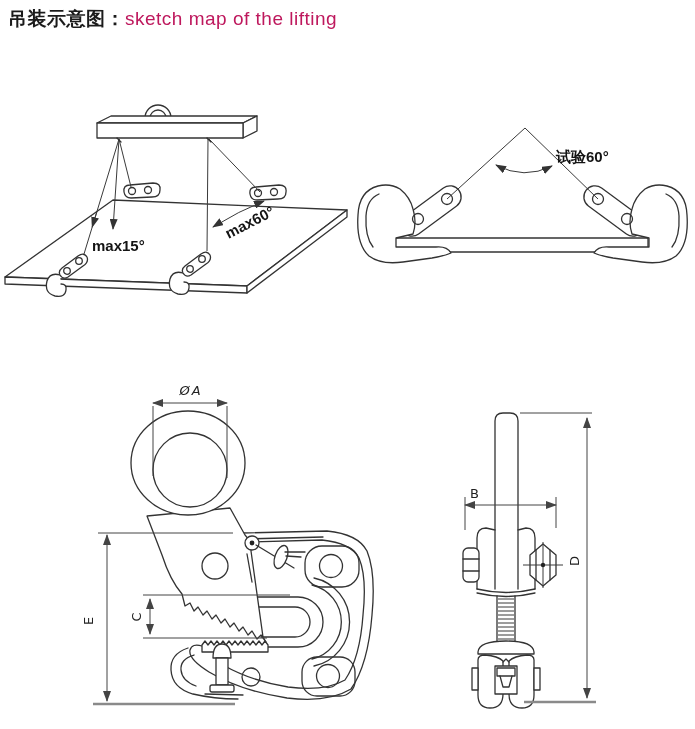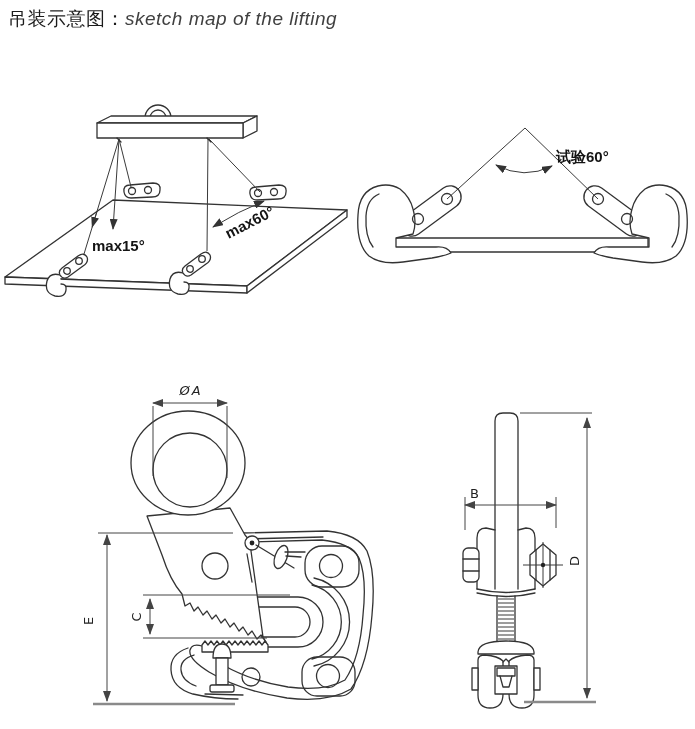--- a/index.html
+++ b/index.html
@@ -5,22 +5,22 @@
   html,body{margin:0;padding:0;}
   body{
     width:695px;height:729px;position:relative;overflow:hidden;
     background:#ffffff;
     font-family:"Liberation Sans", sans-serif;
   }
   .title{
     position:absolute;left:8px;top:6px;white-space:nowrap;
     color:#1b1b1b;font-size:19px;letter-spacing:.5px;
   }
-  .title .zh{font-weight:400;}
-  .title .en{font-weight:500;color:#404040;font-style:italic;}
+  .title .zh{font-weight:700;}
+  .title .en{font-weight:500;color:#be185d;}
   svg{position:absolute;overflow:visible;}
   #svg-lift{left:0;top:80px;}
   #svg-test{left:350px;top:95px;}
   #svg-front{left:55px;top:358px;}
   #svg-side{left:440px;top:398px;}
   .ln{stroke:#333;stroke-width:1.3;fill:none;stroke-linejoin:round;stroke-linecap:round;}
   .lnw{stroke:#333;stroke-width:1.3;fill:#fff;stroke-linejoin:round;stroke-linecap:round;}
   .thin{stroke:#3a3a3a;stroke-width:1;fill:none;}
   .dim{stroke:#444;stroke-width:1;fill:none;}
   .ground{stroke:#8a8a8a;stroke-width:2.6;fill:none;}

